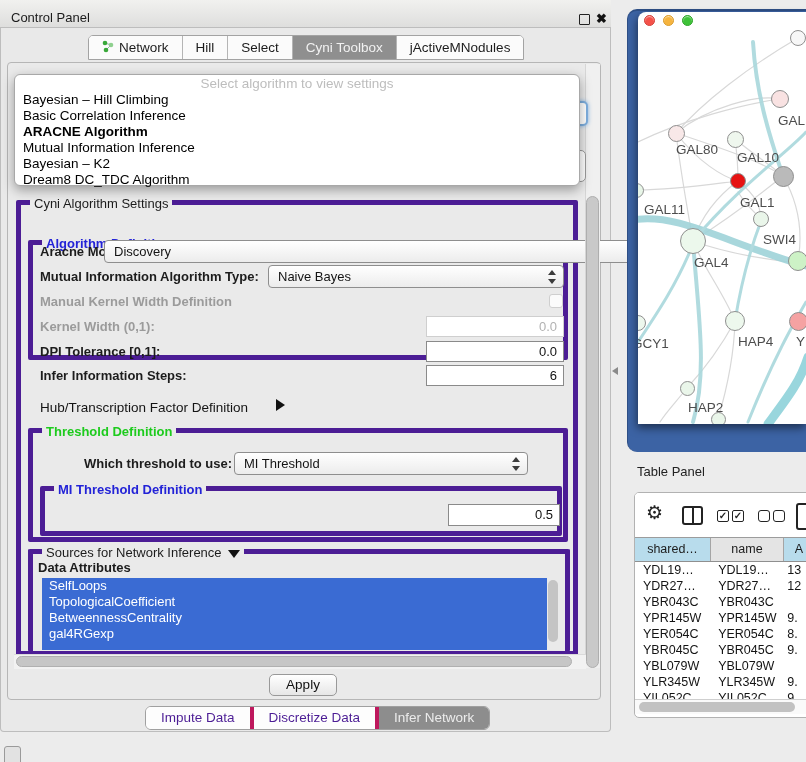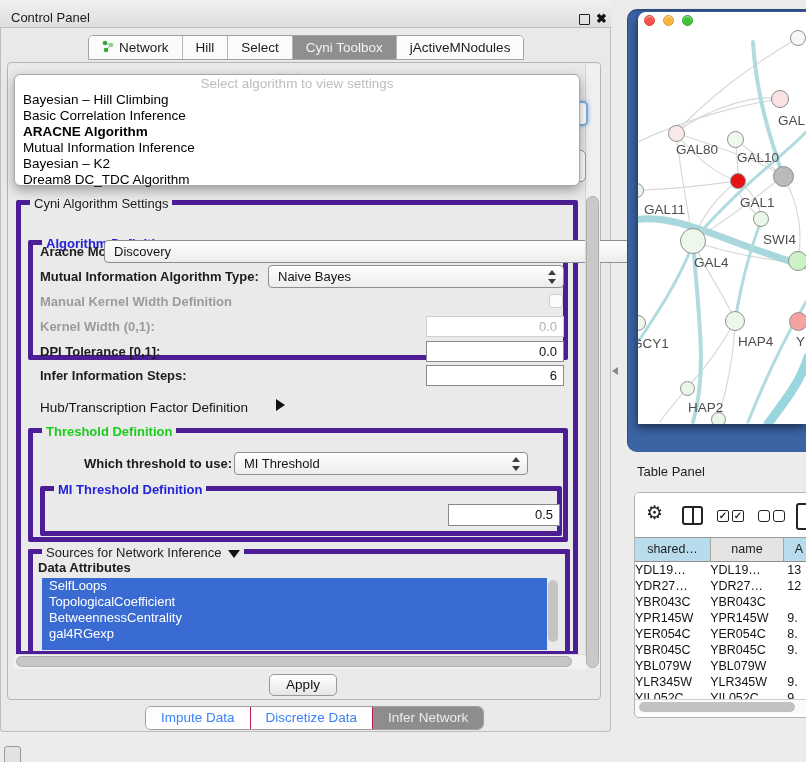--- a/index.html
+++ b/index.html
@@ -54,21 +54,21 @@
   .tri-down{width:0;height:0;border-left:6px solid transparent;border-right:6px solid transparent;border-top:8px solid #111;display:inline-block;vertical-align:middle;margin-left:6px;}
 
   
   .src-list{left:42px;top:578px;width:505px;height:72px;background:#3a6bd3;overflow:hidden;}
   .src-item{height:16px;line-height:16px;font-size:13px;color:#ffffff;padding-left:7px;white-space:nowrap;}
   .src-sb{left:548px;top:580px;width:10px;height:62px;background:#c4c4c4;border-radius:5px;}
 
   .apply-btn{left:269px;top:674px;width:68px;height:22px;background:linear-gradient(#ffffff,#e6e6e6);border:1px solid #999;border-radius:5px;box-sizing:border-box;font-size:13.5px;color:#111;text-align:center;line-height:20px;}
 
   .btabs{left:145px;top:706px;height:22px;display:flex;border:1px solid #a0a0a0;border-radius:6px;background:#fdfdfd;overflow:hidden;}
-  .btab{padding:0 15px;font-size:13.5px;color:#3b82f6;line-height:21px;border-right:1px solid #be185d;background:#fdfdfd;}
+  .btab{padding:0 15px;font-size:13.5px;color:#4c1d95;line-height:21px;border-right:4px solid #be185d;background:#fdfdfd;}
   .btab:last-child{border-right:none;}
   .btab.sel{background:#8d8d8d;color:#ececec;}
 
   
   .dd{left:14px;top:58px;width:566px;height:112px;background:#ffffff;border:1px solid #a8a8a8;border-radius:6px;box-shadow:0 4px 12px rgba(0,0,0,0.35);z-index:20;box-sizing:border-box;margin-top:16px;}
   .dd-placeholder{position:absolute;left:0;top:1px;width:100%;text-align:center;font-size:13.5px;color:#bdbdbd;line-height:16px;}
   .dd-options{position:absolute;left:0;top:17px;width:100%;}
   .dd-option{height:16px;line-height:16px;font-size:13.5px;color:#000;padding-left:8px;white-space:nowrap;}
   .dd-option.bold{font-weight:bold;}
 
@@ -90,21 +90,21 @@
   .gear{position:absolute;left:11px;top:8px;font-size:19px;color:#222;}
   .colicon{position:absolute;left:47px;top:13px;width:21px;height:19px;border:2px solid #232323;border-radius:3px;box-sizing:border-box;}
   .colicon:after{content:"";position:absolute;left:8px;top:0;width:2px;height:15px;background:#232323;}
   .cb{position:absolute;width:12px;height:12px;border:1.5px solid #232323;border-radius:2px;box-sizing:border-box;font-size:10px;font-weight:bold;color:#232323;line-height:10px;text-align:center;}
   .docicon{position:absolute;left:161px;top:10px;width:22px;height:27px;border:2px solid #232323;border-radius:3px;box-sizing:border-box;background:#fff;}
   .thead{position:absolute;left:0;top:44px;height:25px;display:flex;border-top:1px solid #9c9c9c;border-bottom:1px solid #8f8f8f;box-sizing:border-box;}
   .th{height:23px;line-height:23px;font-size:12.5px;color:#1c1c1c;text-align:center;border-right:1px solid #a5a5a5;background:#e4e4e4;box-sizing:border-box;overflow:hidden;white-space:nowrap;}
   .th.hl{background:#b8dcec;}
   .tbody{position:absolute;left:0;top:69px;width:100%;}
   .tr{display:flex;height:16px;}
-  .td{height:16px;line-height:16px;font-size:12.5px;color:#141414;padding-left:0;box-sizing:border-box;overflow:hidden;white-space:nowrap;}
+  .td{height:16px;line-height:16px;font-size:12.5px;color:#141414;padding-left:8px;box-sizing:border-box;overflow:hidden;white-space:nowrap;}
   .tp-hsb-track{position:absolute;left:0;top:206px;width:100%;height:14px;background:#fafafa;border-top:1px solid #cfcfcf;}
   .tp-hsb-thumb{position:absolute;left:4px;top:2px;width:156px;height:10px;background:#c2c2c2;border-radius:5px;}
 
   .divider-handle{left:612px;top:367px;width:0;height:0;border-top:4px solid transparent;border-bottom:4px solid transparent;border-right:6px solid #8a8a8a;}
   .corner-icon{left:4px;top:746px;width:17px;height:20px;border:1.5px solid #9a9a9a;border-radius:3px;background:#e2e2e2;box-sizing:border-box;}
 </style>
 </head>
 <body>
 
 <div id="app">

